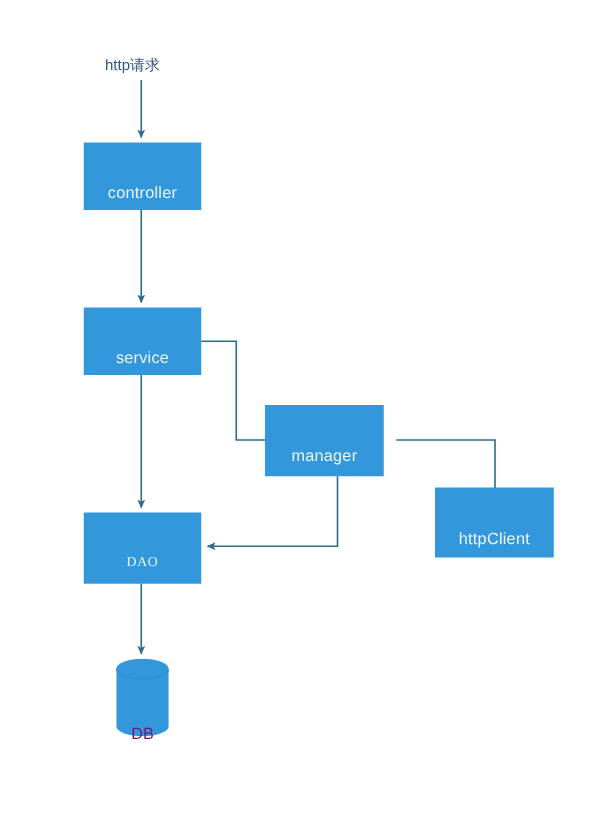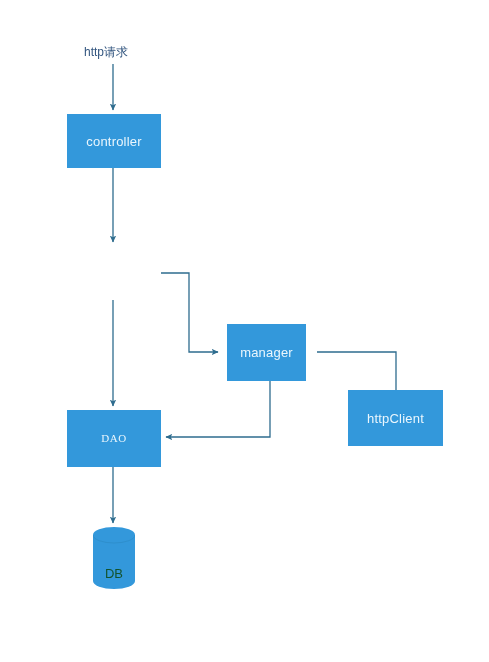--- a/index.html
+++ b/index.html
@@ -37,45 +37,46 @@
     font-size: 13px;
     font-family: "Liberation Sans", sans-serif;
     letter-spacing: 0.2px;
     z-index: 2;
   }
   .node-label {
     display: block;
     line-height: 1;
     text-align: center;
     white-space: nowrap;
+    margin-top: 24px;
   }
   .node.mono .node-label {
     font-family: Liberation Serif, serif;
     font-size: 11px;
     letter-spacing: 0.6px;
   }
   .cylinder {
     position: absolute;
     z-index: 2;
   }
   .cylinder .cyl-svg {
     position: absolute;
     left: 0;
     top: 0;
   }
   .cylinder .node-label {
     position: absolute;
     left: 0;
-    top: 15px;
+    top: 4px;
     width: 100%;
     height: 100%;
     display: flex;
     align-items: center;
     justify-content: center;
-    color: #14532d;
+    color: #701a75;
     font-size: 13px;
     font-family: "Liberation Sans", sans-serif;
   }
   .free-label {
     position: absolute;
     color: #32557f;
     font-size: 12px;
     font-family: "Liberation Sans", sans-serif;
     white-space: nowrap;
     z-index: 3;
@@ -111,22 +112,25 @@
   </svg>
 
   <div class="free-label" style="left:84px; top:44px;">
     <span>http请求</span>
   </div>
 
   <div class="node" style="left:67px; top:114px; width:94px; height:54px;">
     <span class="node-label">controller</span>
   </div>
 
+  <div class="node" style="left:67px; top:246px; width:94px; height:54px;">
+    <span class="node-label">service</span>
+  </div>
 
-  <div class="node" style="left:227px; top:324px; width:79px; height:57px;">
+  <div class="node" style="left:212px; top:324px; width:95px; height:57px;">
     <span class="node-label">manager</span>
   </div>
 
   <div class="node mono" style="left:67px; top:410px; width:94px; height:57px;">
     <span class="node-label">DAO</span>
   </div>
 
   <div class="node" style="left:348px; top:390px; width:95px; height:56px;">
     <span class="node-label">httpClient</span>
   </div>

